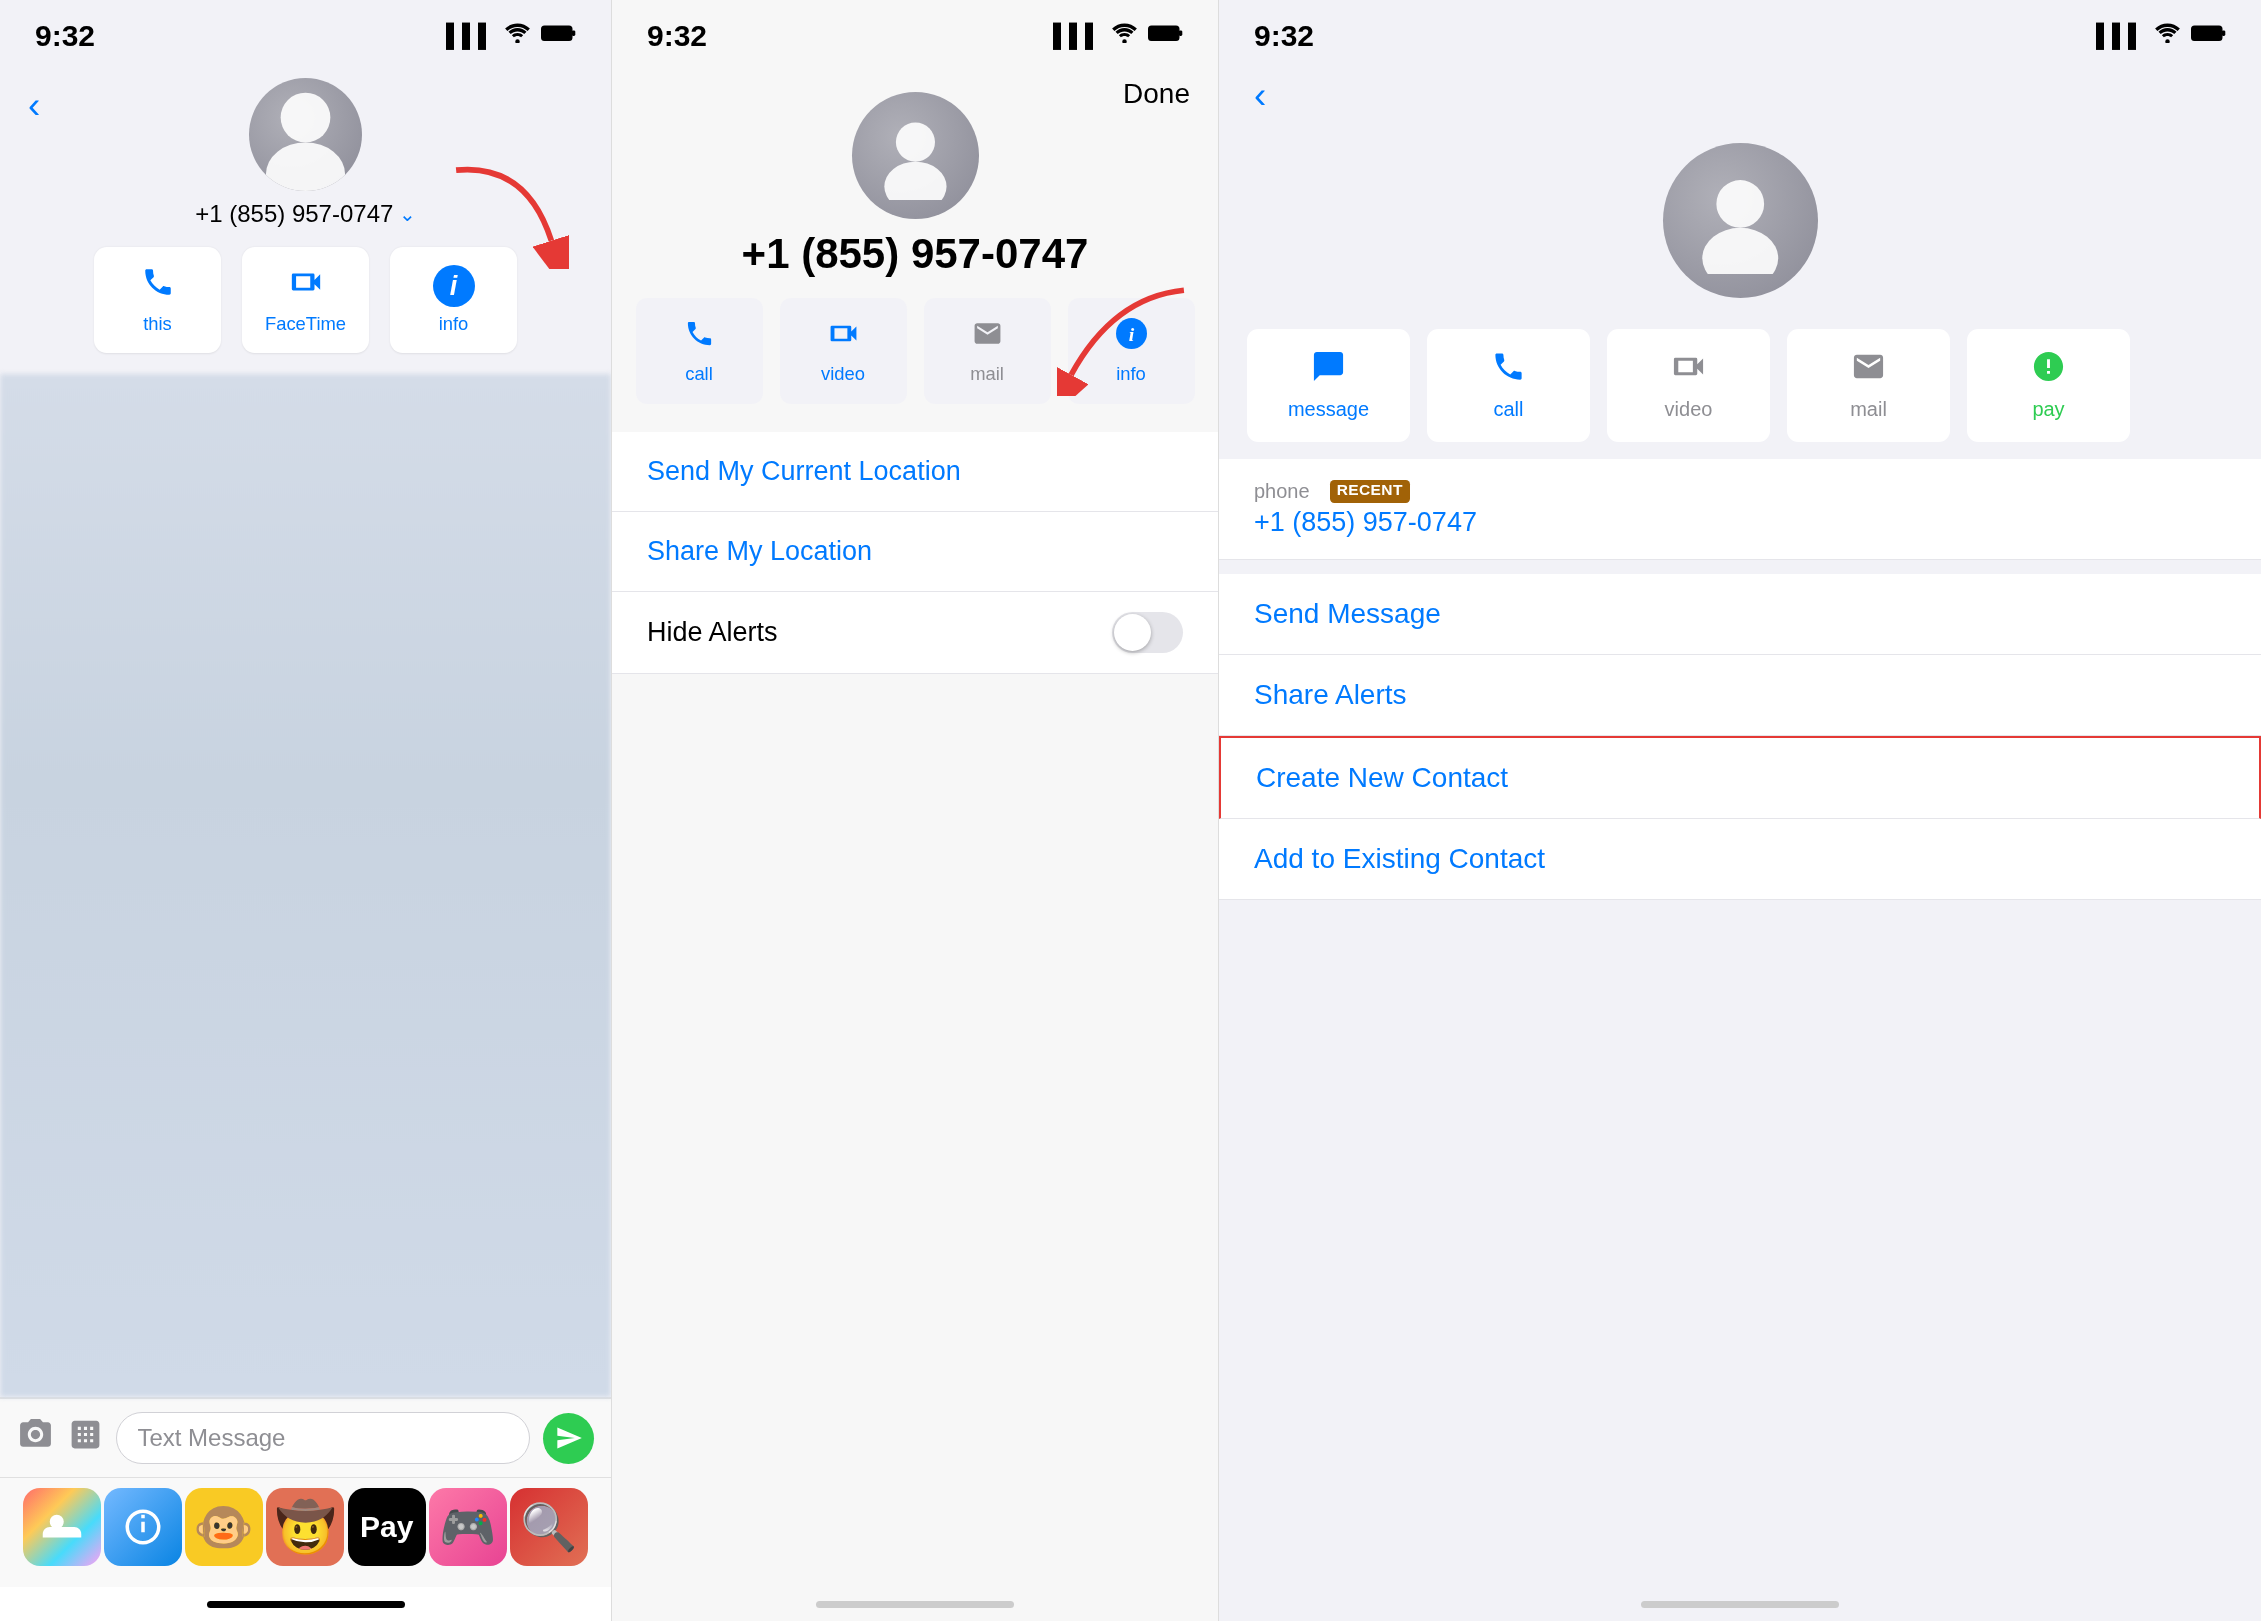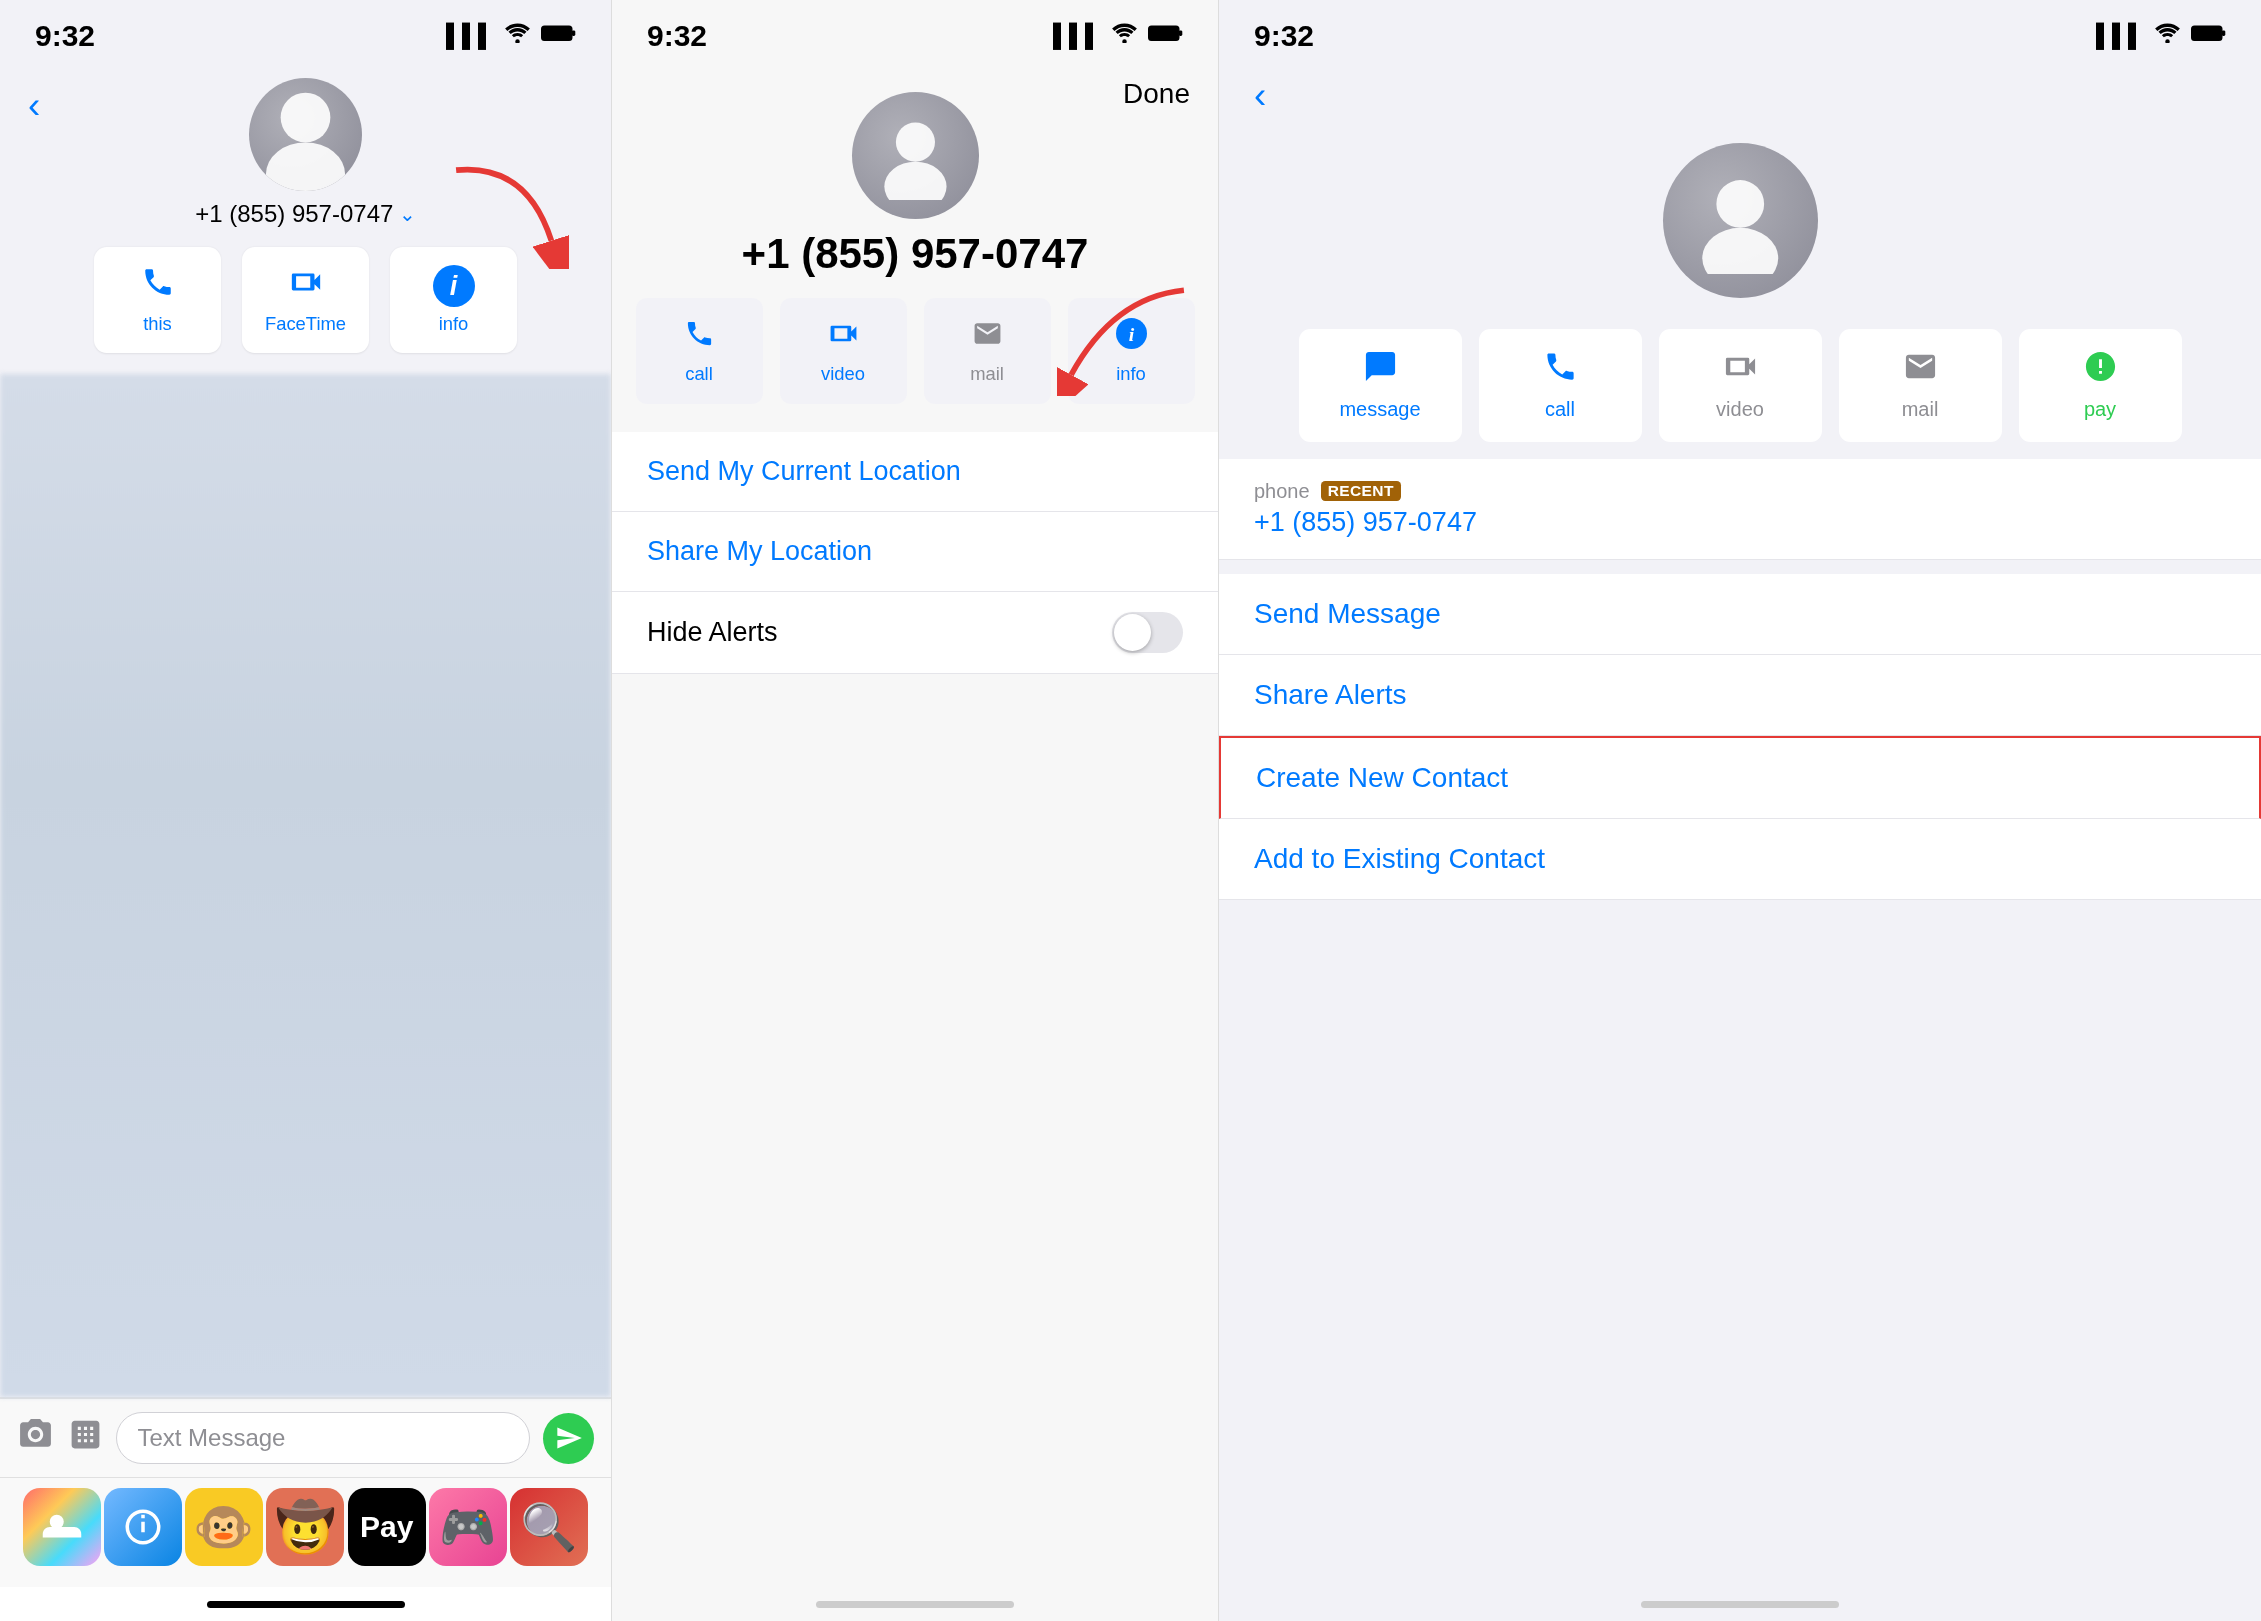--- a/index.html
+++ b/index.html
@@ -359,21 +359,20 @@
       background: radial-gradient(circle at 38% 35%, #b0b0b8, #8a8a96);
       display: flex;
       align-items: center;
       justify-content: center;
       overflow: hidden;
     }
 
     .phone3-action-strip {
       display: flex;
       flex-direction: row;
-      justify-content: center;
       gap: 17px;
       padding: 17px 28px;
       background: #f2f2f7;
     }
 
     .p3-btn {
       display: flex;
       flex-direction: column;
       align-items: center;
       background: #fff;
@@ -400,22 +399,21 @@
     .phone3-phone-row {
       background: #fff;
       padding: 21px 35px;
       border-bottom: 0.7px solid #e5e5ea;
     }
 
     .phone3-phone-label {
       font-size: 20px;
       color: #8e8e93;
       display: flex;
-      align-items: center;
-      gap: 11px;
+      gap: 20px;
       margin-bottom: 4.2px;
     }
 
     .recent-badge {
       background: #a16207;
       color: #fff;
       font-size: 15.5px;
       padding: 1.4px 7px;
       border-radius: 4.2px;
       font-weight: 600;

